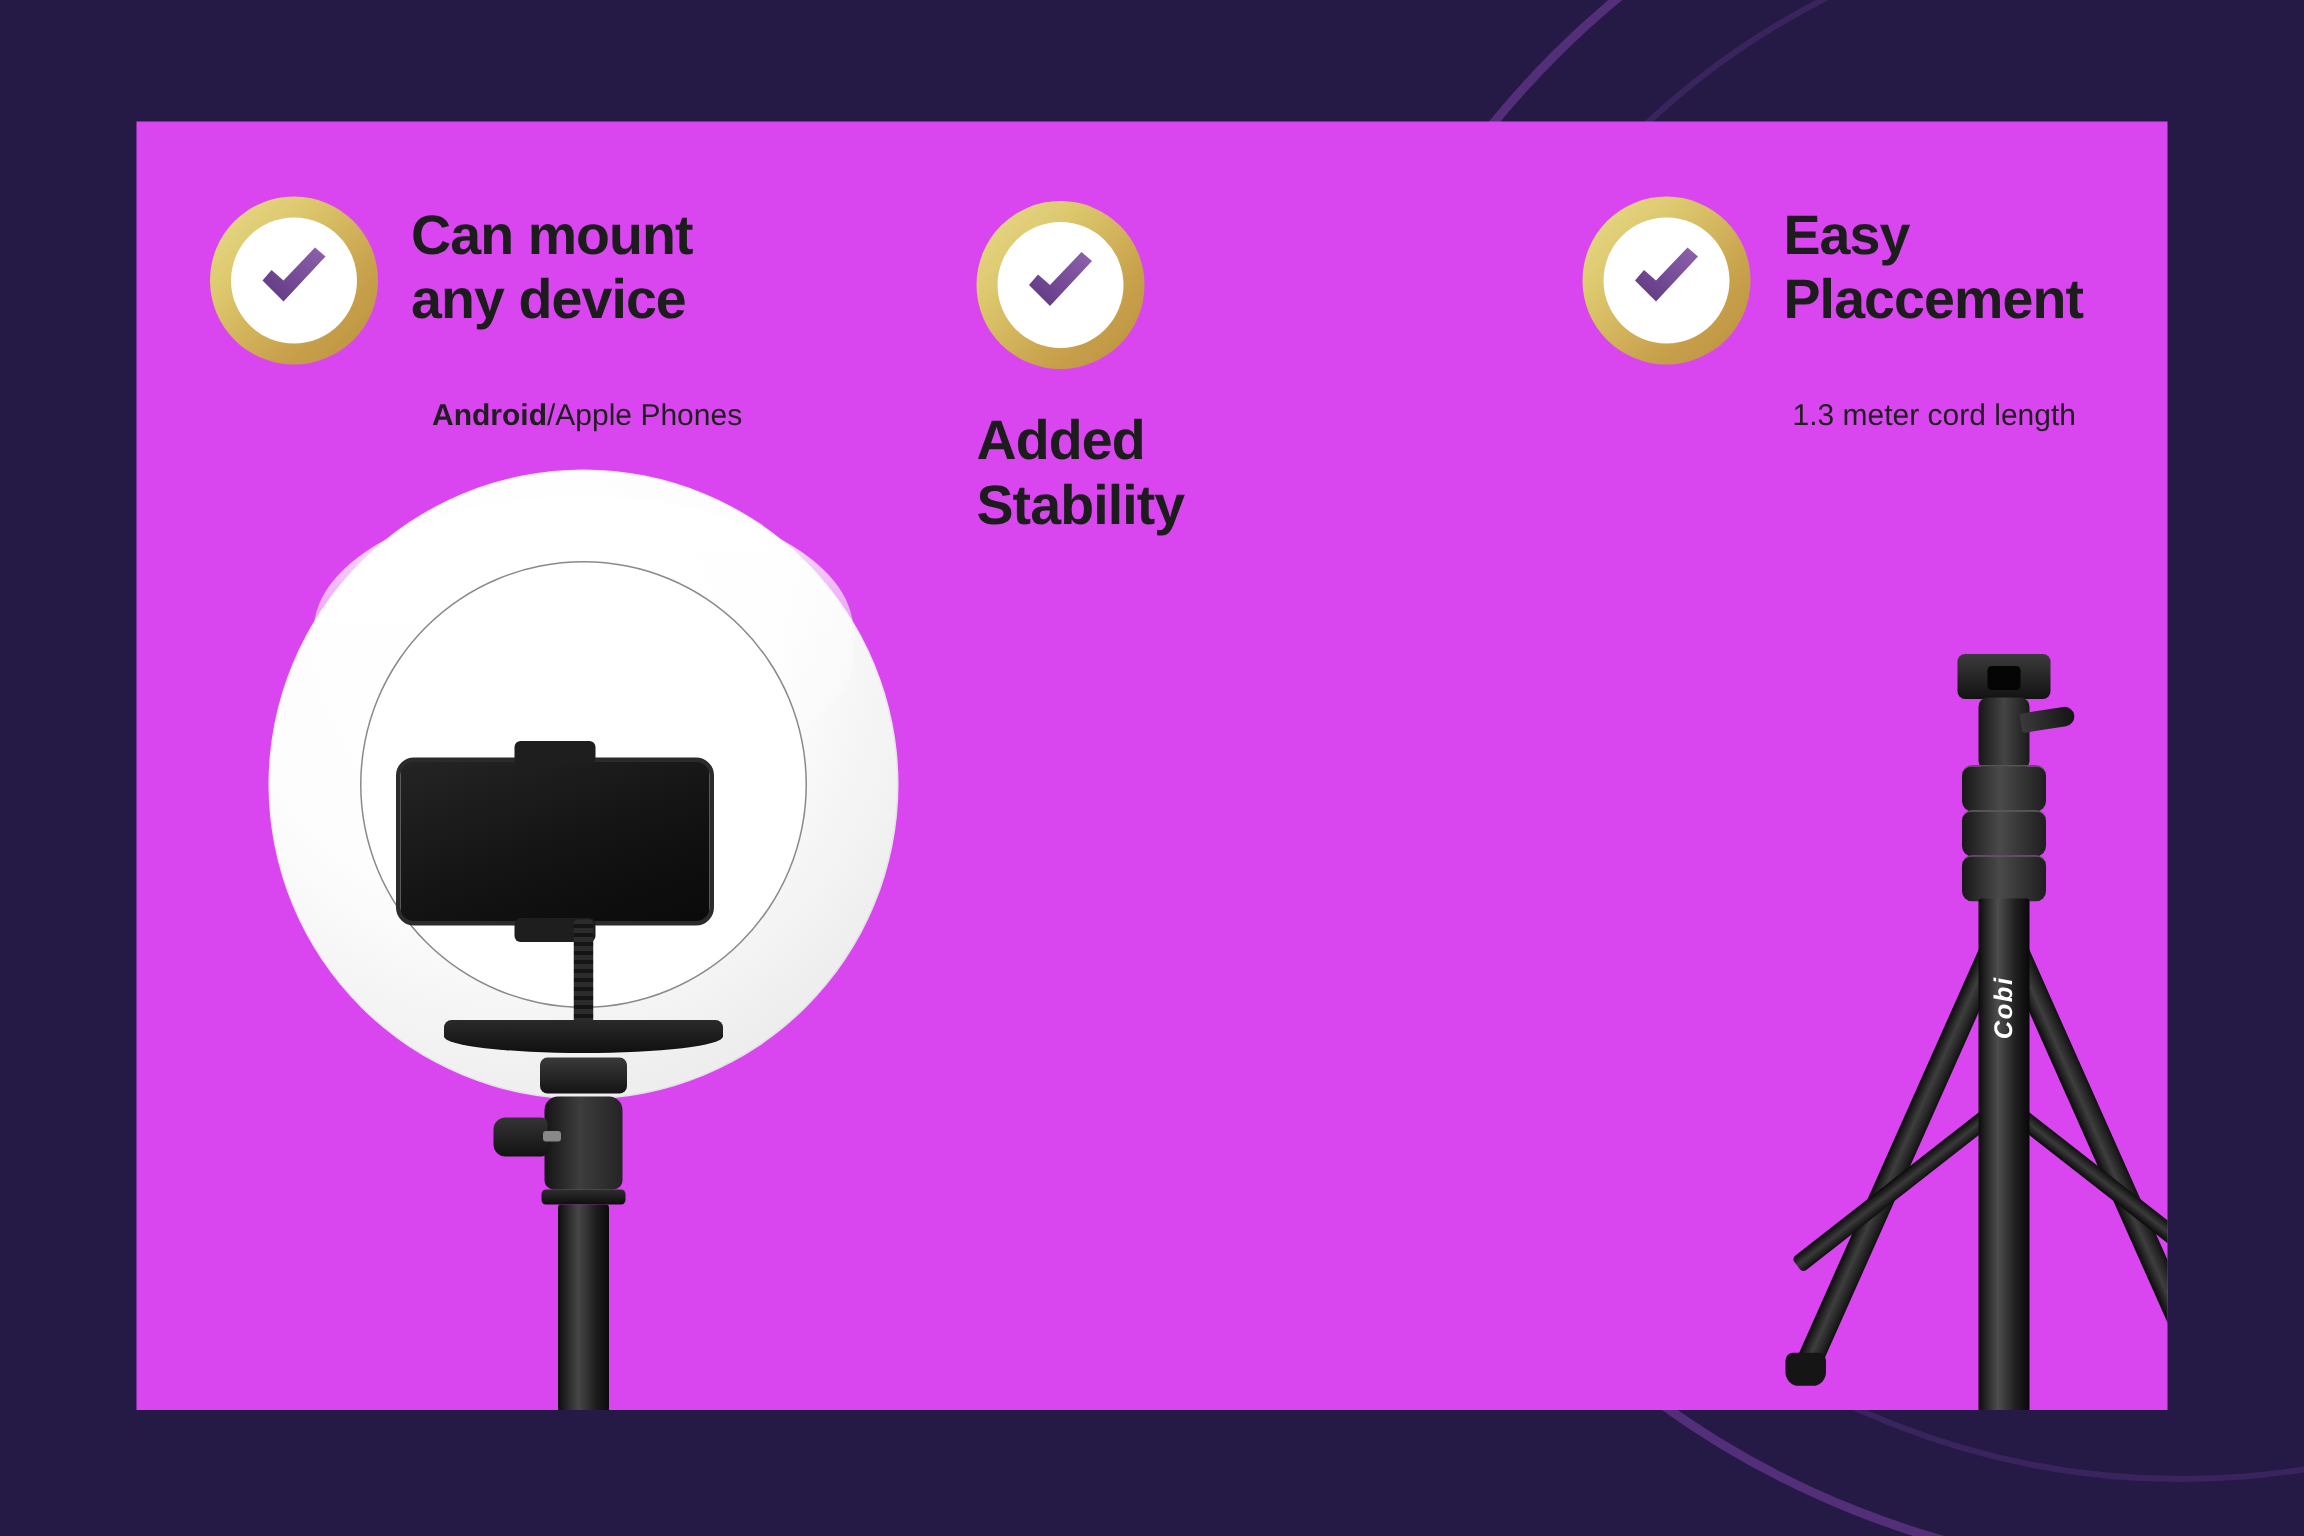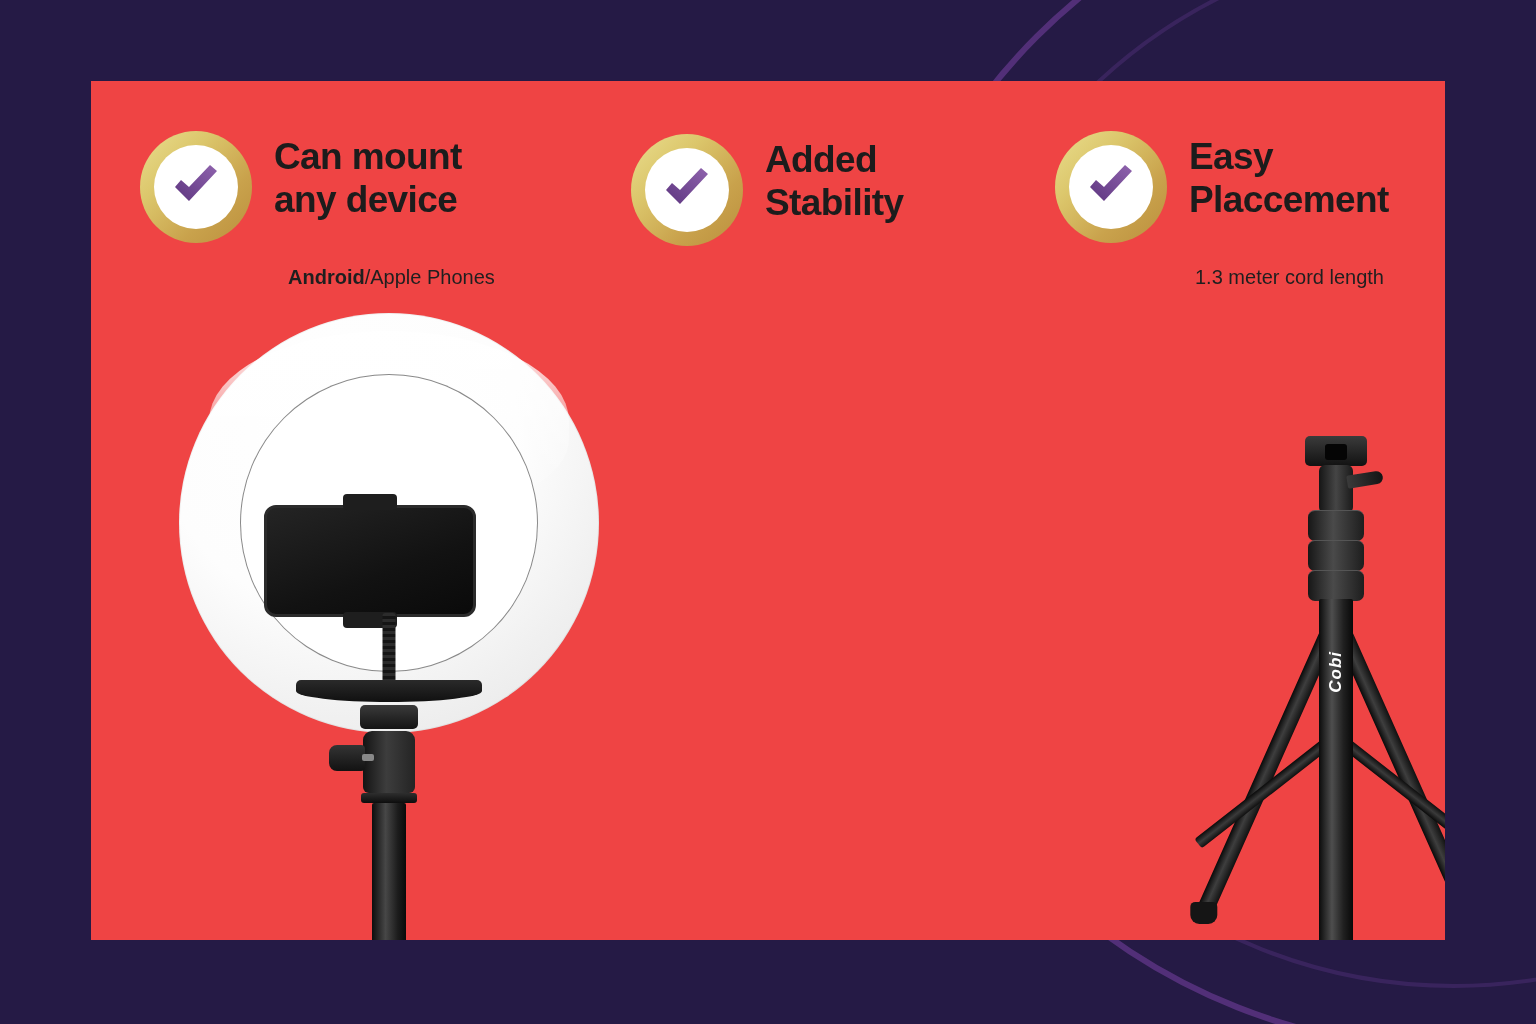--- a/index.html
+++ b/index.html
@@ -49,42 +49,42 @@
     border-width: 4px;
   }
 
   
   #card {
     position: absolute;
     left: 91px;
     top: 81px;
     width: 1354px;
     height: 859px;
-    background: #ef4444;
+    background: #d946ef;
     overflow: hidden;
   }
 
   .col {
     position: absolute;
     top: 0;
     height: 100%;
   }
   .col-1 { left: 0px;   width: 520px; }
   .col-2 { left: 520px; width: 400px; }
   .col-3 { left: 944px; width: 434px; }
 
   
   .head-row {
     position: absolute;
     display: flex;
     align-items: flex-start;
     gap: 22px;
   }
   .col-1 .head-row { left: 49px;  top: 50px; }
-  .col-2 .head-row { left: 20px;  top: 53px; }
+  .col-2 .head-row { left: 40px;  top: 53px; flex-direction: column; }
   .col-3 .head-row { left: 20px;  top: 50px; }
 
   
   .badge {
     position: relative;
     width: 112px;
     height: 112px;
     flex: 0 0 112px;
     border-radius: 50%;
     background: linear-gradient(135deg, #e9dd8e 0%, #dcc76c 32%, #c9a24c 68%, #bb8f3d 100%);

